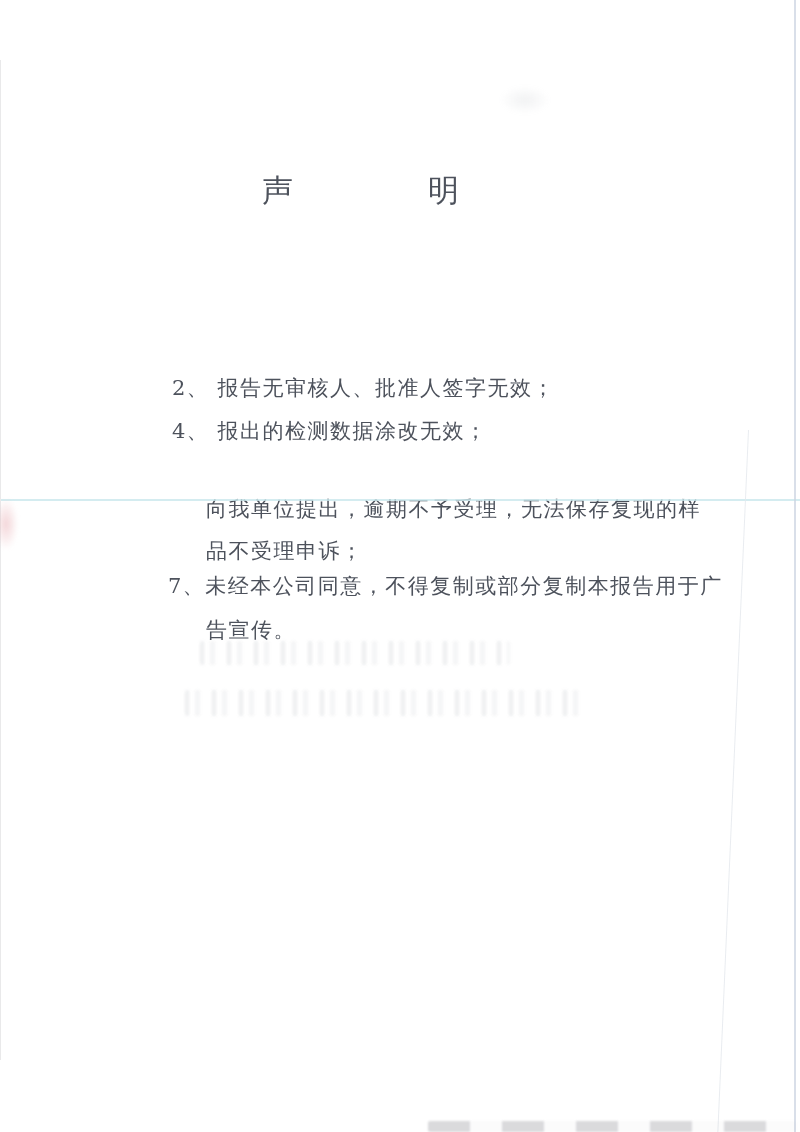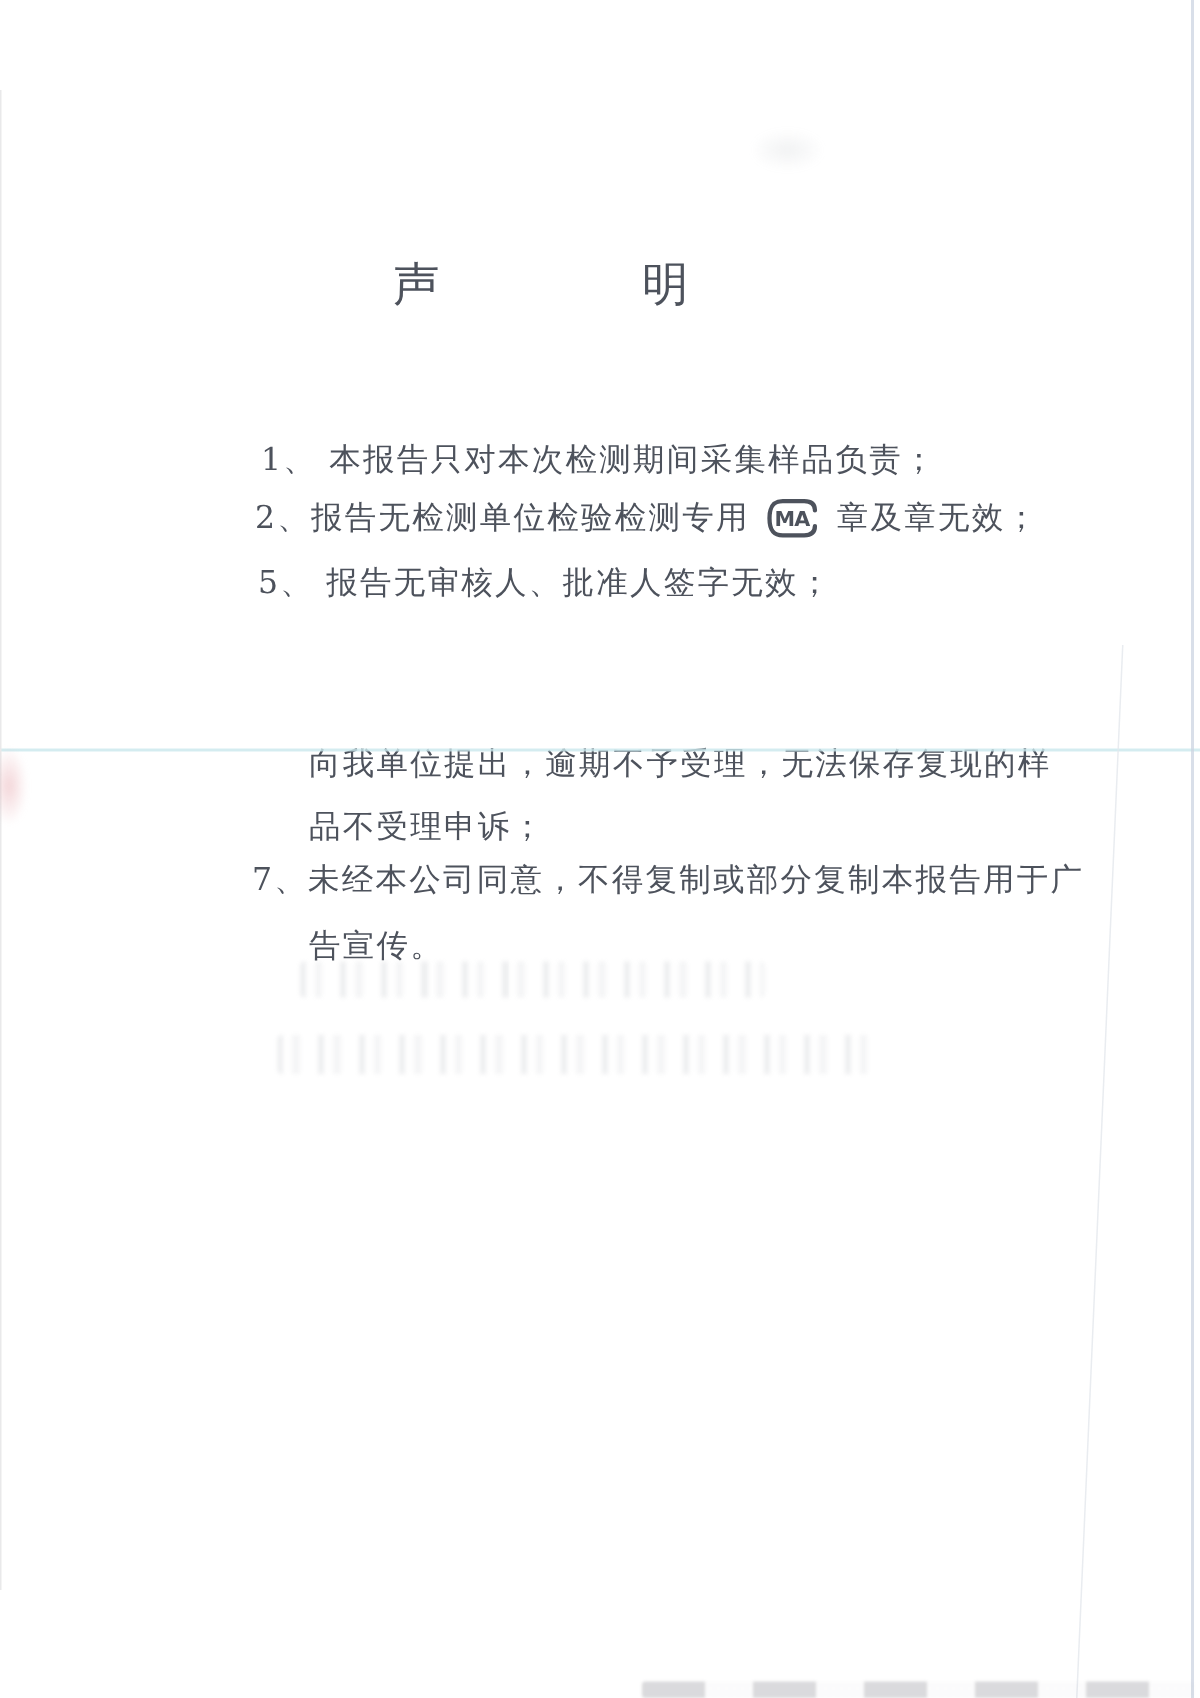--- a/index.html
+++ b/index.html
@@ -94,35 +94,25 @@
 </head>
 <body>
 
 <div class="page">
 
   <div class="title">
     <span>声</span>
     <span>明</span>
   </div>
 
-  <div class="line" style="left:174px;top:293px">1、 本报告只对本次检测期间采集样品负责；</div>
 
-  <div class="line line--flex" style="left:170px;top:331px">
-    <span>2、报告无检测单位检验检测专用</span>
-    <span class="cma">
-      <svg viewBox="0 0 42 30" width="40" height="29" aria-hidden="true">
-        <path class="cma-c" d="M36 9.5 C36 4.8 33 3 28.5 3 L13.5 3 C7 3 4.2 6.5 4.2 15 C4.2 23.5 7 27 13.5 27 L28.5 27 C33 27 36 25.2 36 20.5"></path>
-        <text x="20" y="20.5" class="cma-text">MA</text>
-      </svg>
-    </span>
-    <span>章及章无效；</span>
-  </div>
 
-  <div class="line" style="left:172px;top:375px">5、 报告无审核人、批准人签字无效；</div>
+  <div class="line" style="left:172px;top:375px">2、 报告无审核人、批准人签字无效；</div>
 
+  <div class="line" style="left:172px;top:418px">4、 报出的检测数据涂改无效；</div>
 
   <div class="line" style="left:206px;top:538px">品不受理申诉；</div>
   <div class="line" style="left:206px;top:496px">向我单位提出，逾期不予受理，无法保存复现的样</div>
 
   <div class="line" style="left:168px;top:573px">7、未经本公司同意，不得复制或部分复制本报告用于广</div>
   <div class="line" style="left:206px;top:617px">告宣传。</div>
 
   <div class="fold-line"></div>
   <div class="edge-right"></div>
   <div class="edge-left"></div>

